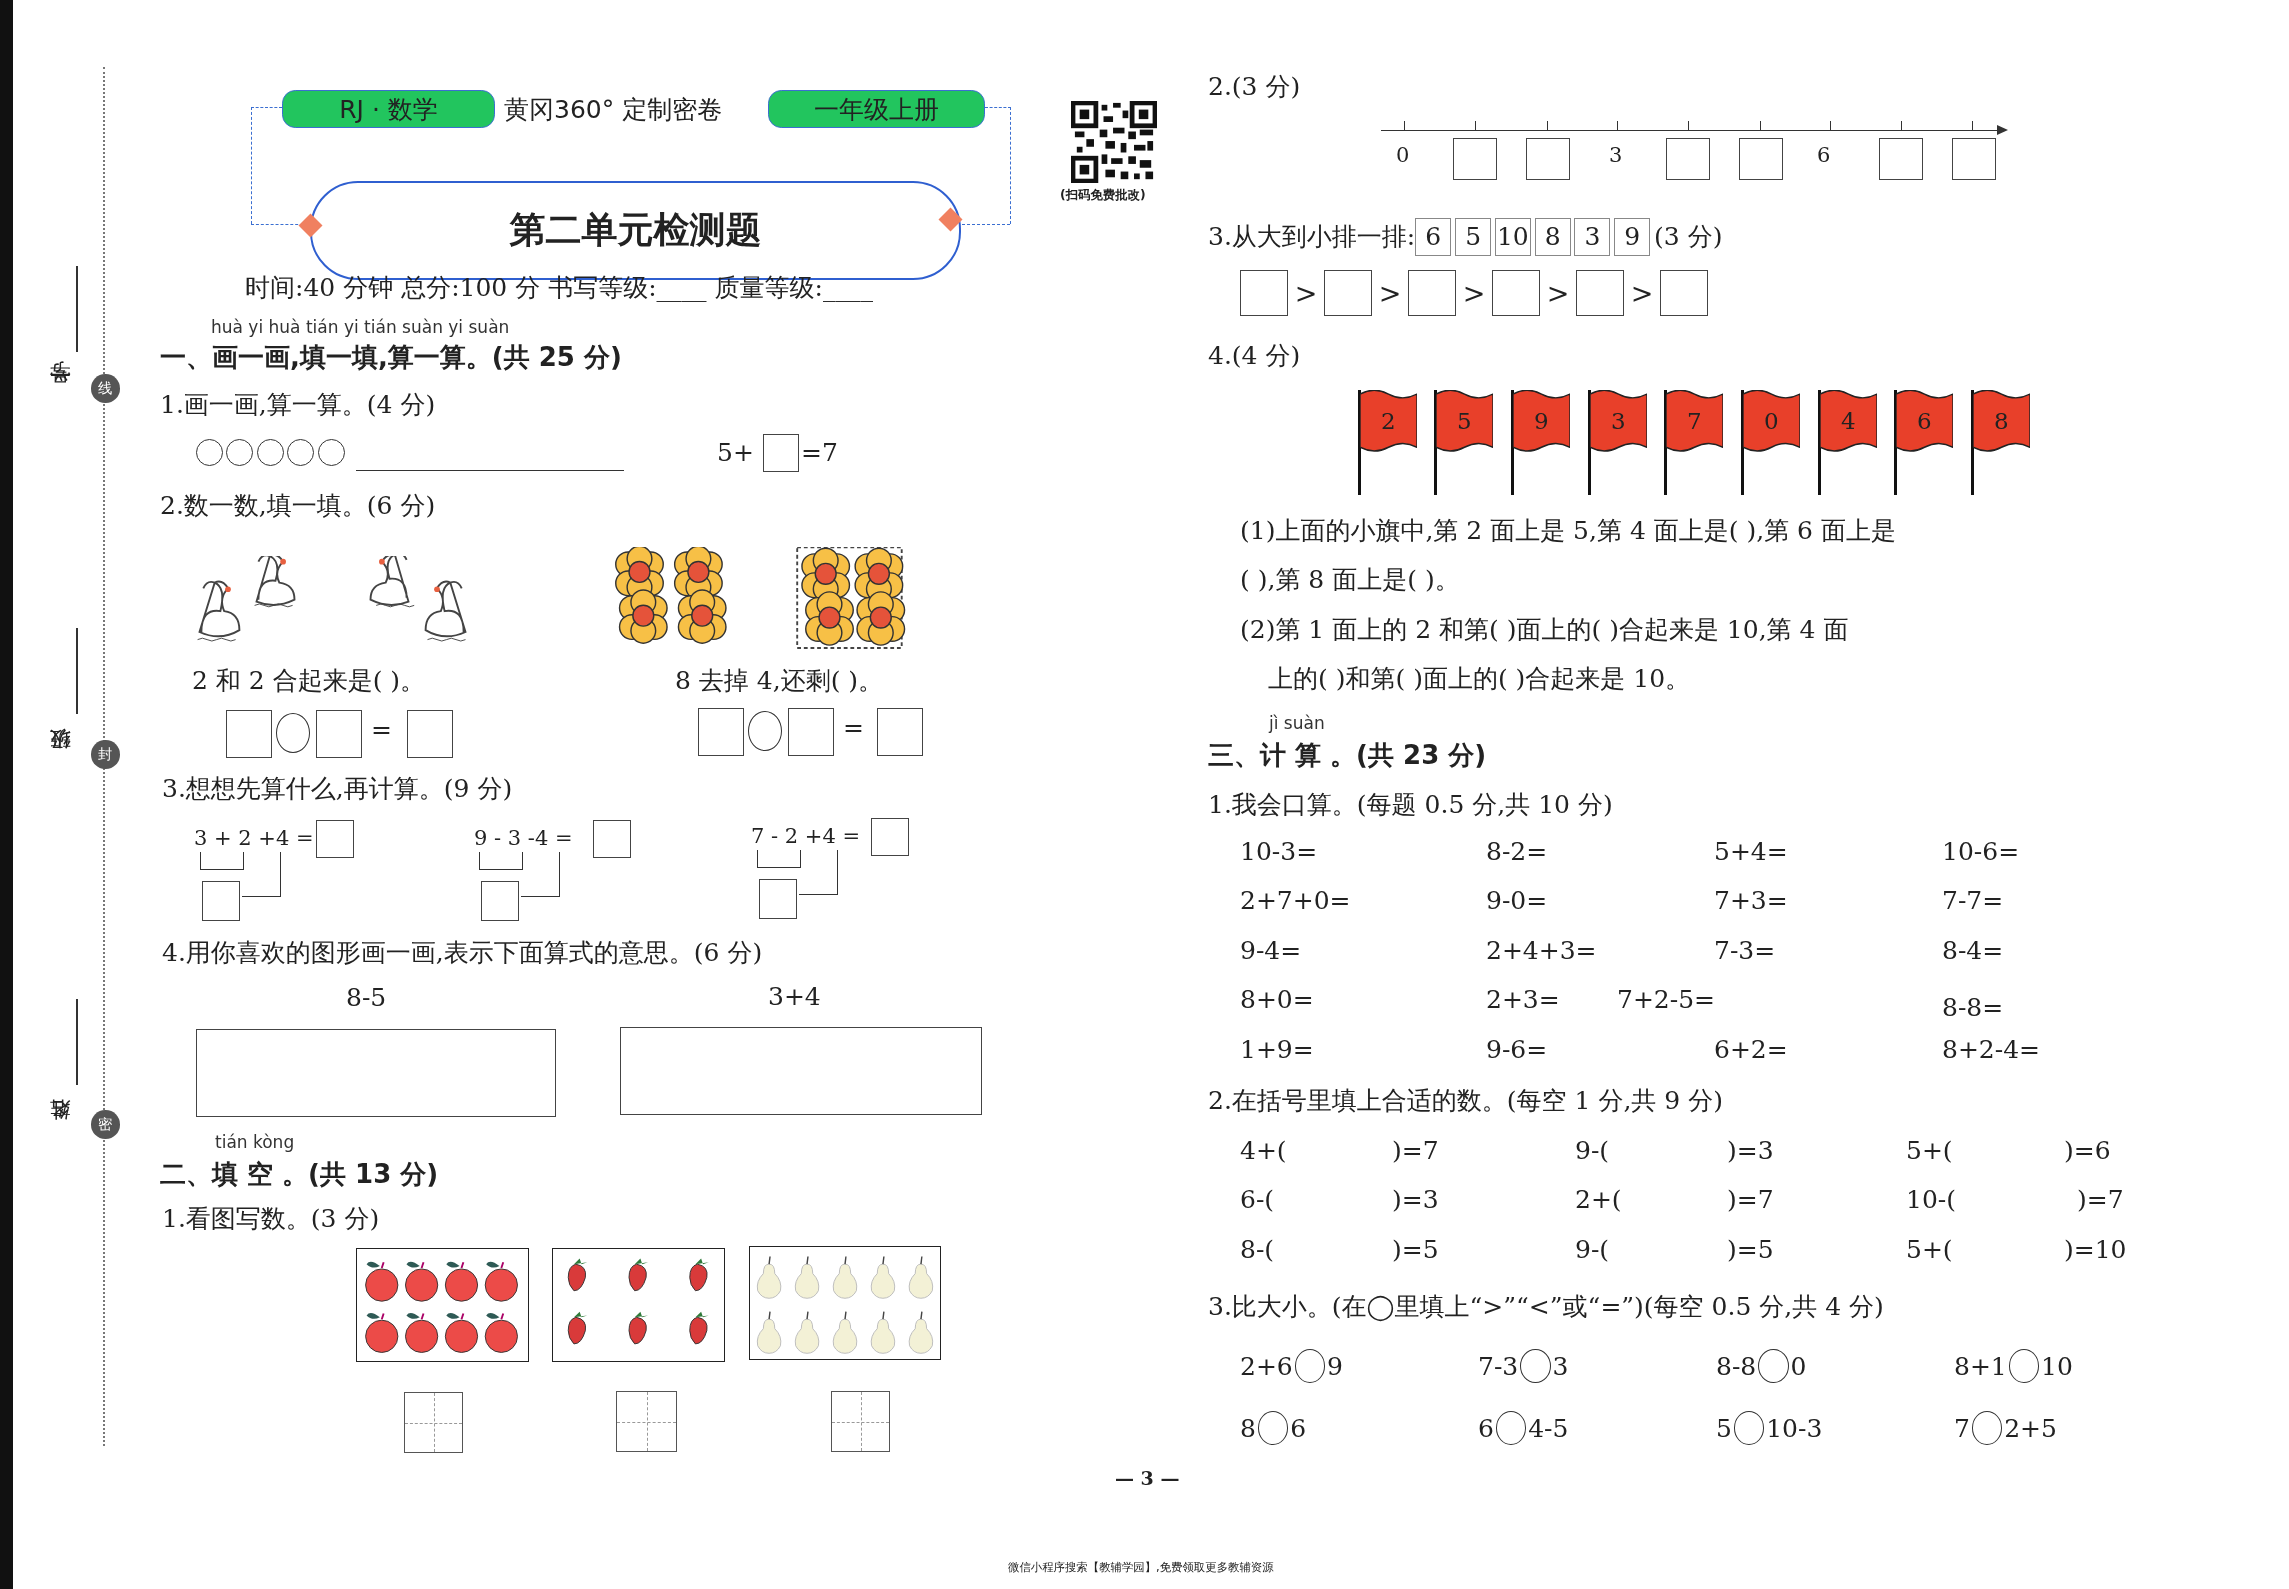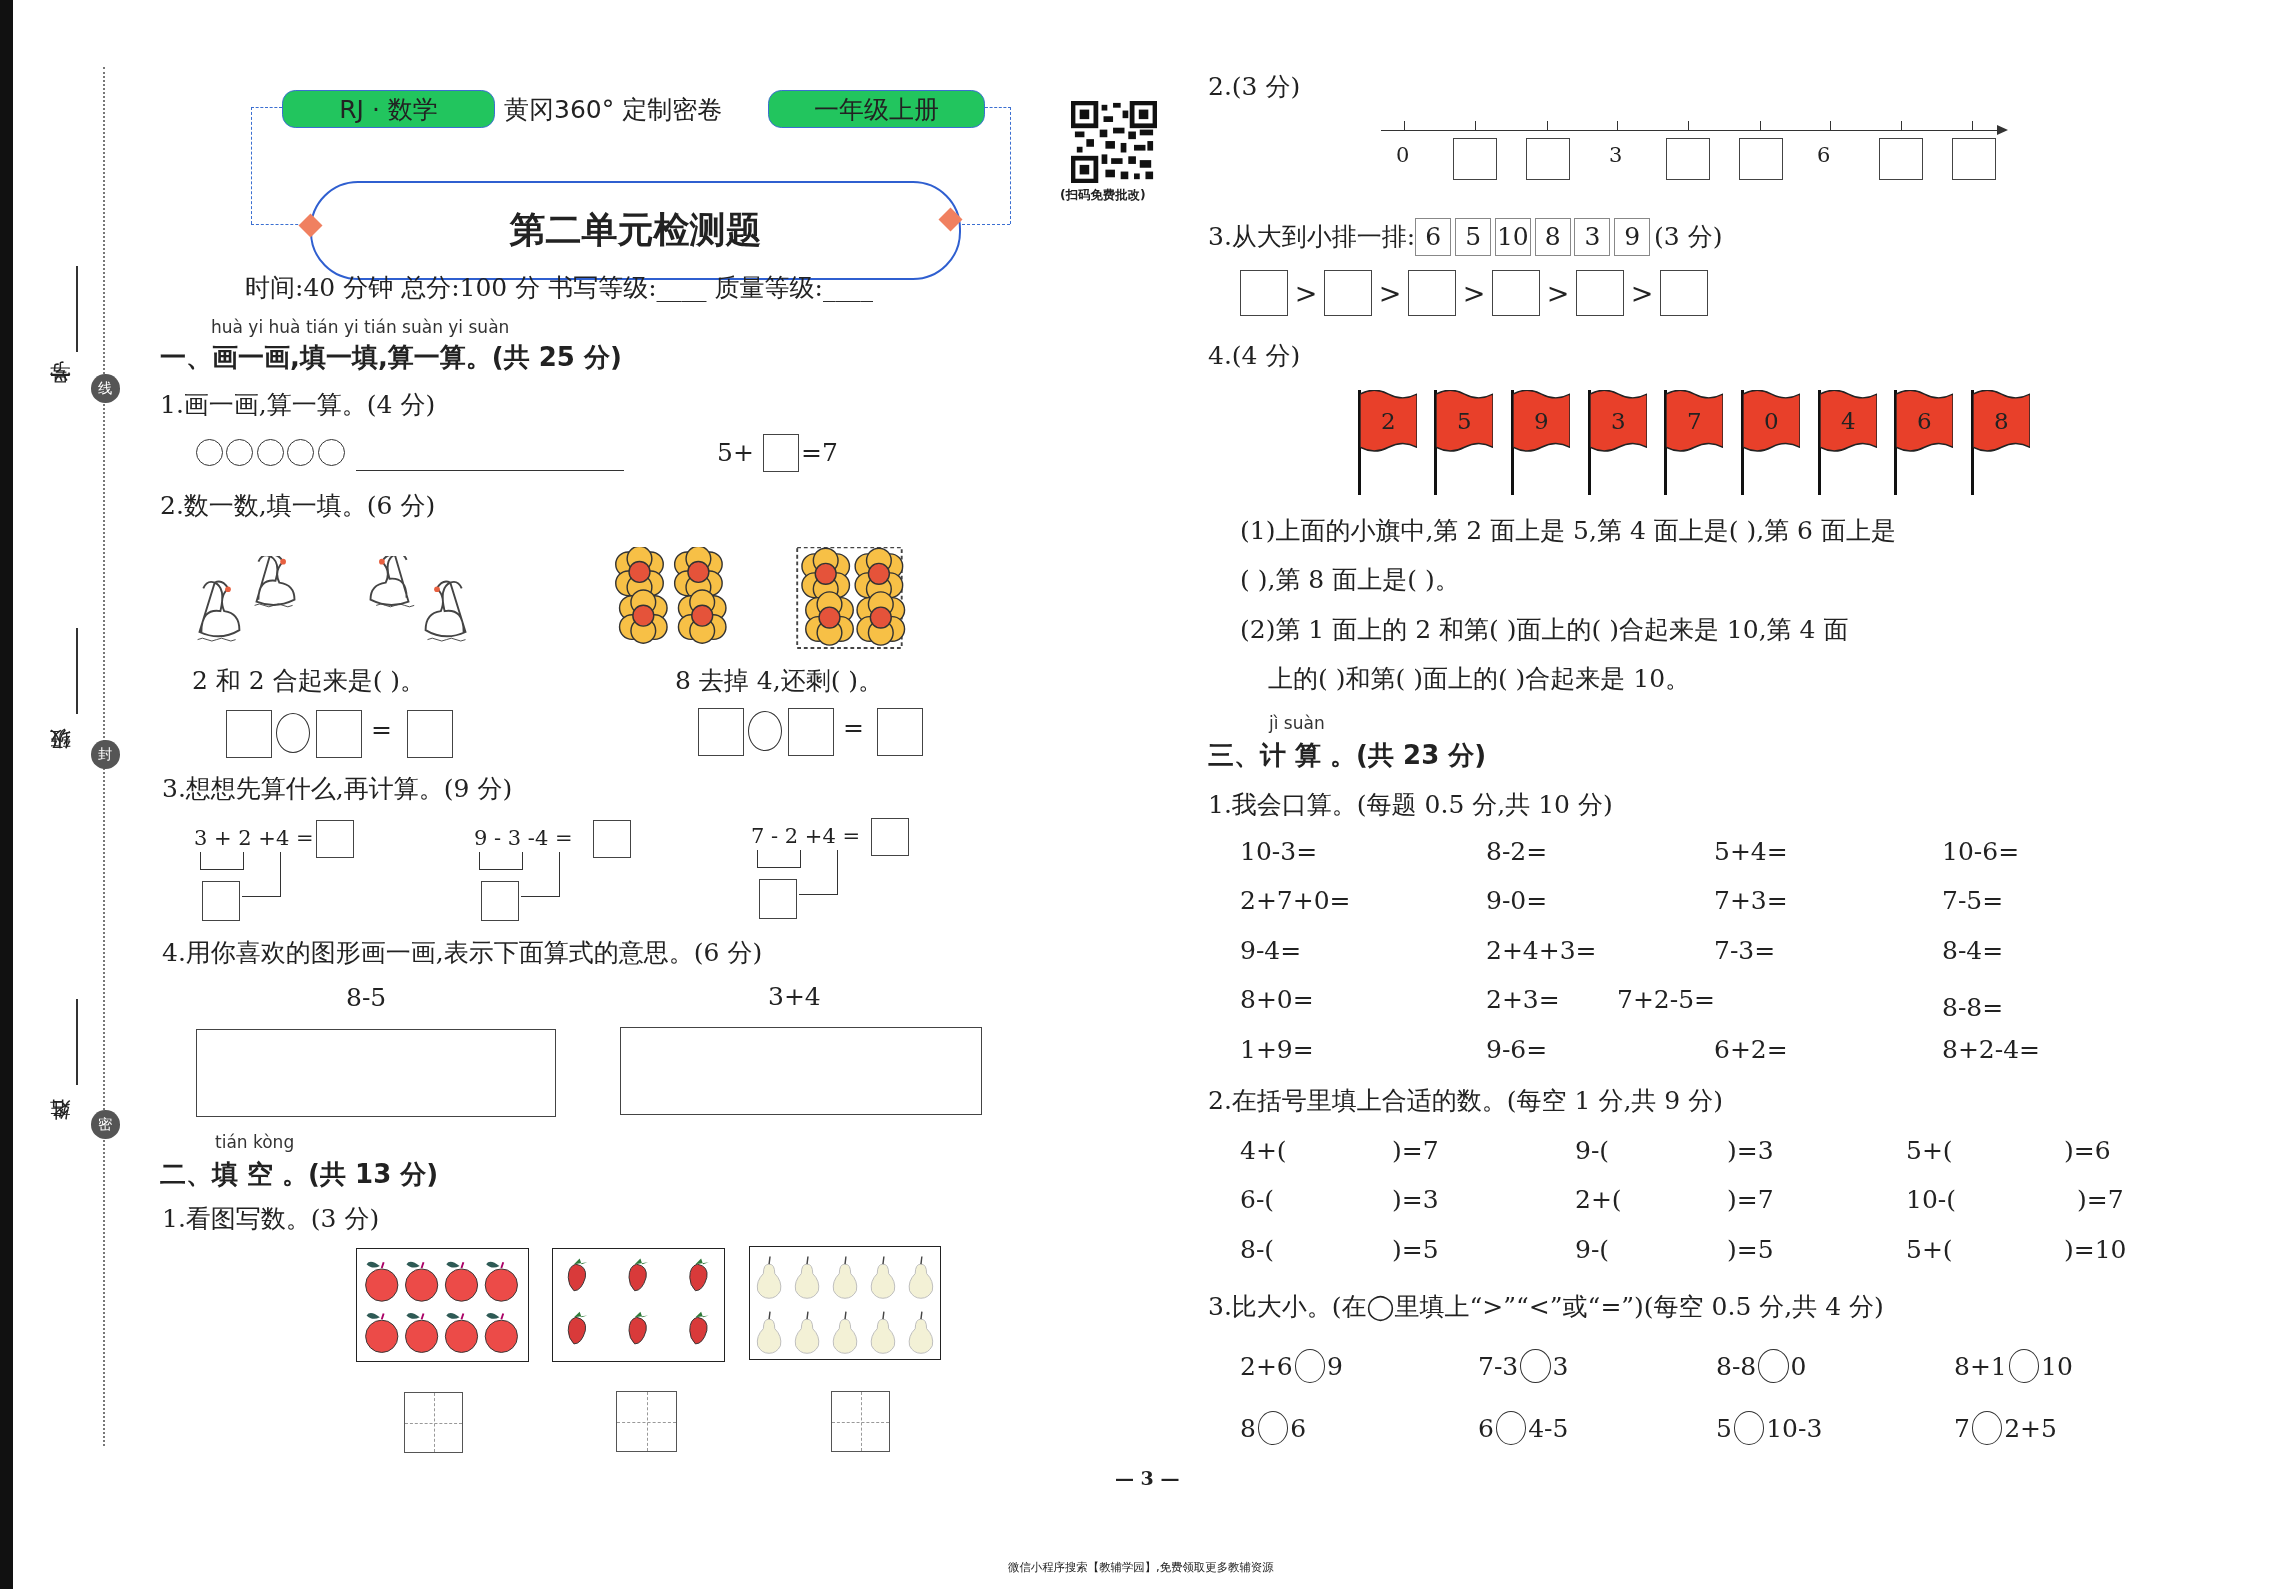--- a/index.html
+++ b/index.html
@@ -386,21 +386,21 @@
 <div class="h" style="left:1208px;top:738px;">三、计 算 。(共 23 分)</div>
 <div class="t" style="left:1208px;top:788px;">1.我会口算。(每题 0.5 分,共 10 分)</div>
 
 <div class="calc" style="left:1240px;top:837px;">10-3=</div>
 <div class="calc" style="left:1486px;top:837px;">8-2=</div>
 <div class="calc" style="left:1714px;top:837px;">5+4=</div>
 <div class="calc" style="left:1942px;top:837px;">10-6=</div>
 <div class="calc" style="left:1240px;top:886px;">2+7+0=</div>
 <div class="calc" style="left:1486px;top:886px;">9-0=</div>
 <div class="calc" style="left:1714px;top:886px;">7+3=</div>
-<div class="calc" style="left:1942px;top:886px;">7-5=</div>
+<div class="calc" style="left:1942px;top:886px;">7-7=</div>
 <div class="calc" style="left:1240px;top:936px;">9-4=</div>
 <div class="calc" style="left:1486px;top:936px;">2+4+3=</div>
 <div class="calc" style="left:1714px;top:936px;">7-3=</div>
 <div class="calc" style="left:1942px;top:936px;">8-4=</div>
 <div class="calc" style="left:1240px;top:985px;">8+0=</div>
 <div class="calc" style="left:1486px;top:985px;">2+3=</div>
 <div class="calc" style="left:1617px;top:985px;text-align:right;">7+2-5=</div>
 <div class="calc" style="left:1942px;top:993px;">8-8=</div>
 <div class="calc" style="left:1240px;top:1035px;">1+9=</div>
 <div class="calc" style="left:1486px;top:1035px;">9-6=</div>

